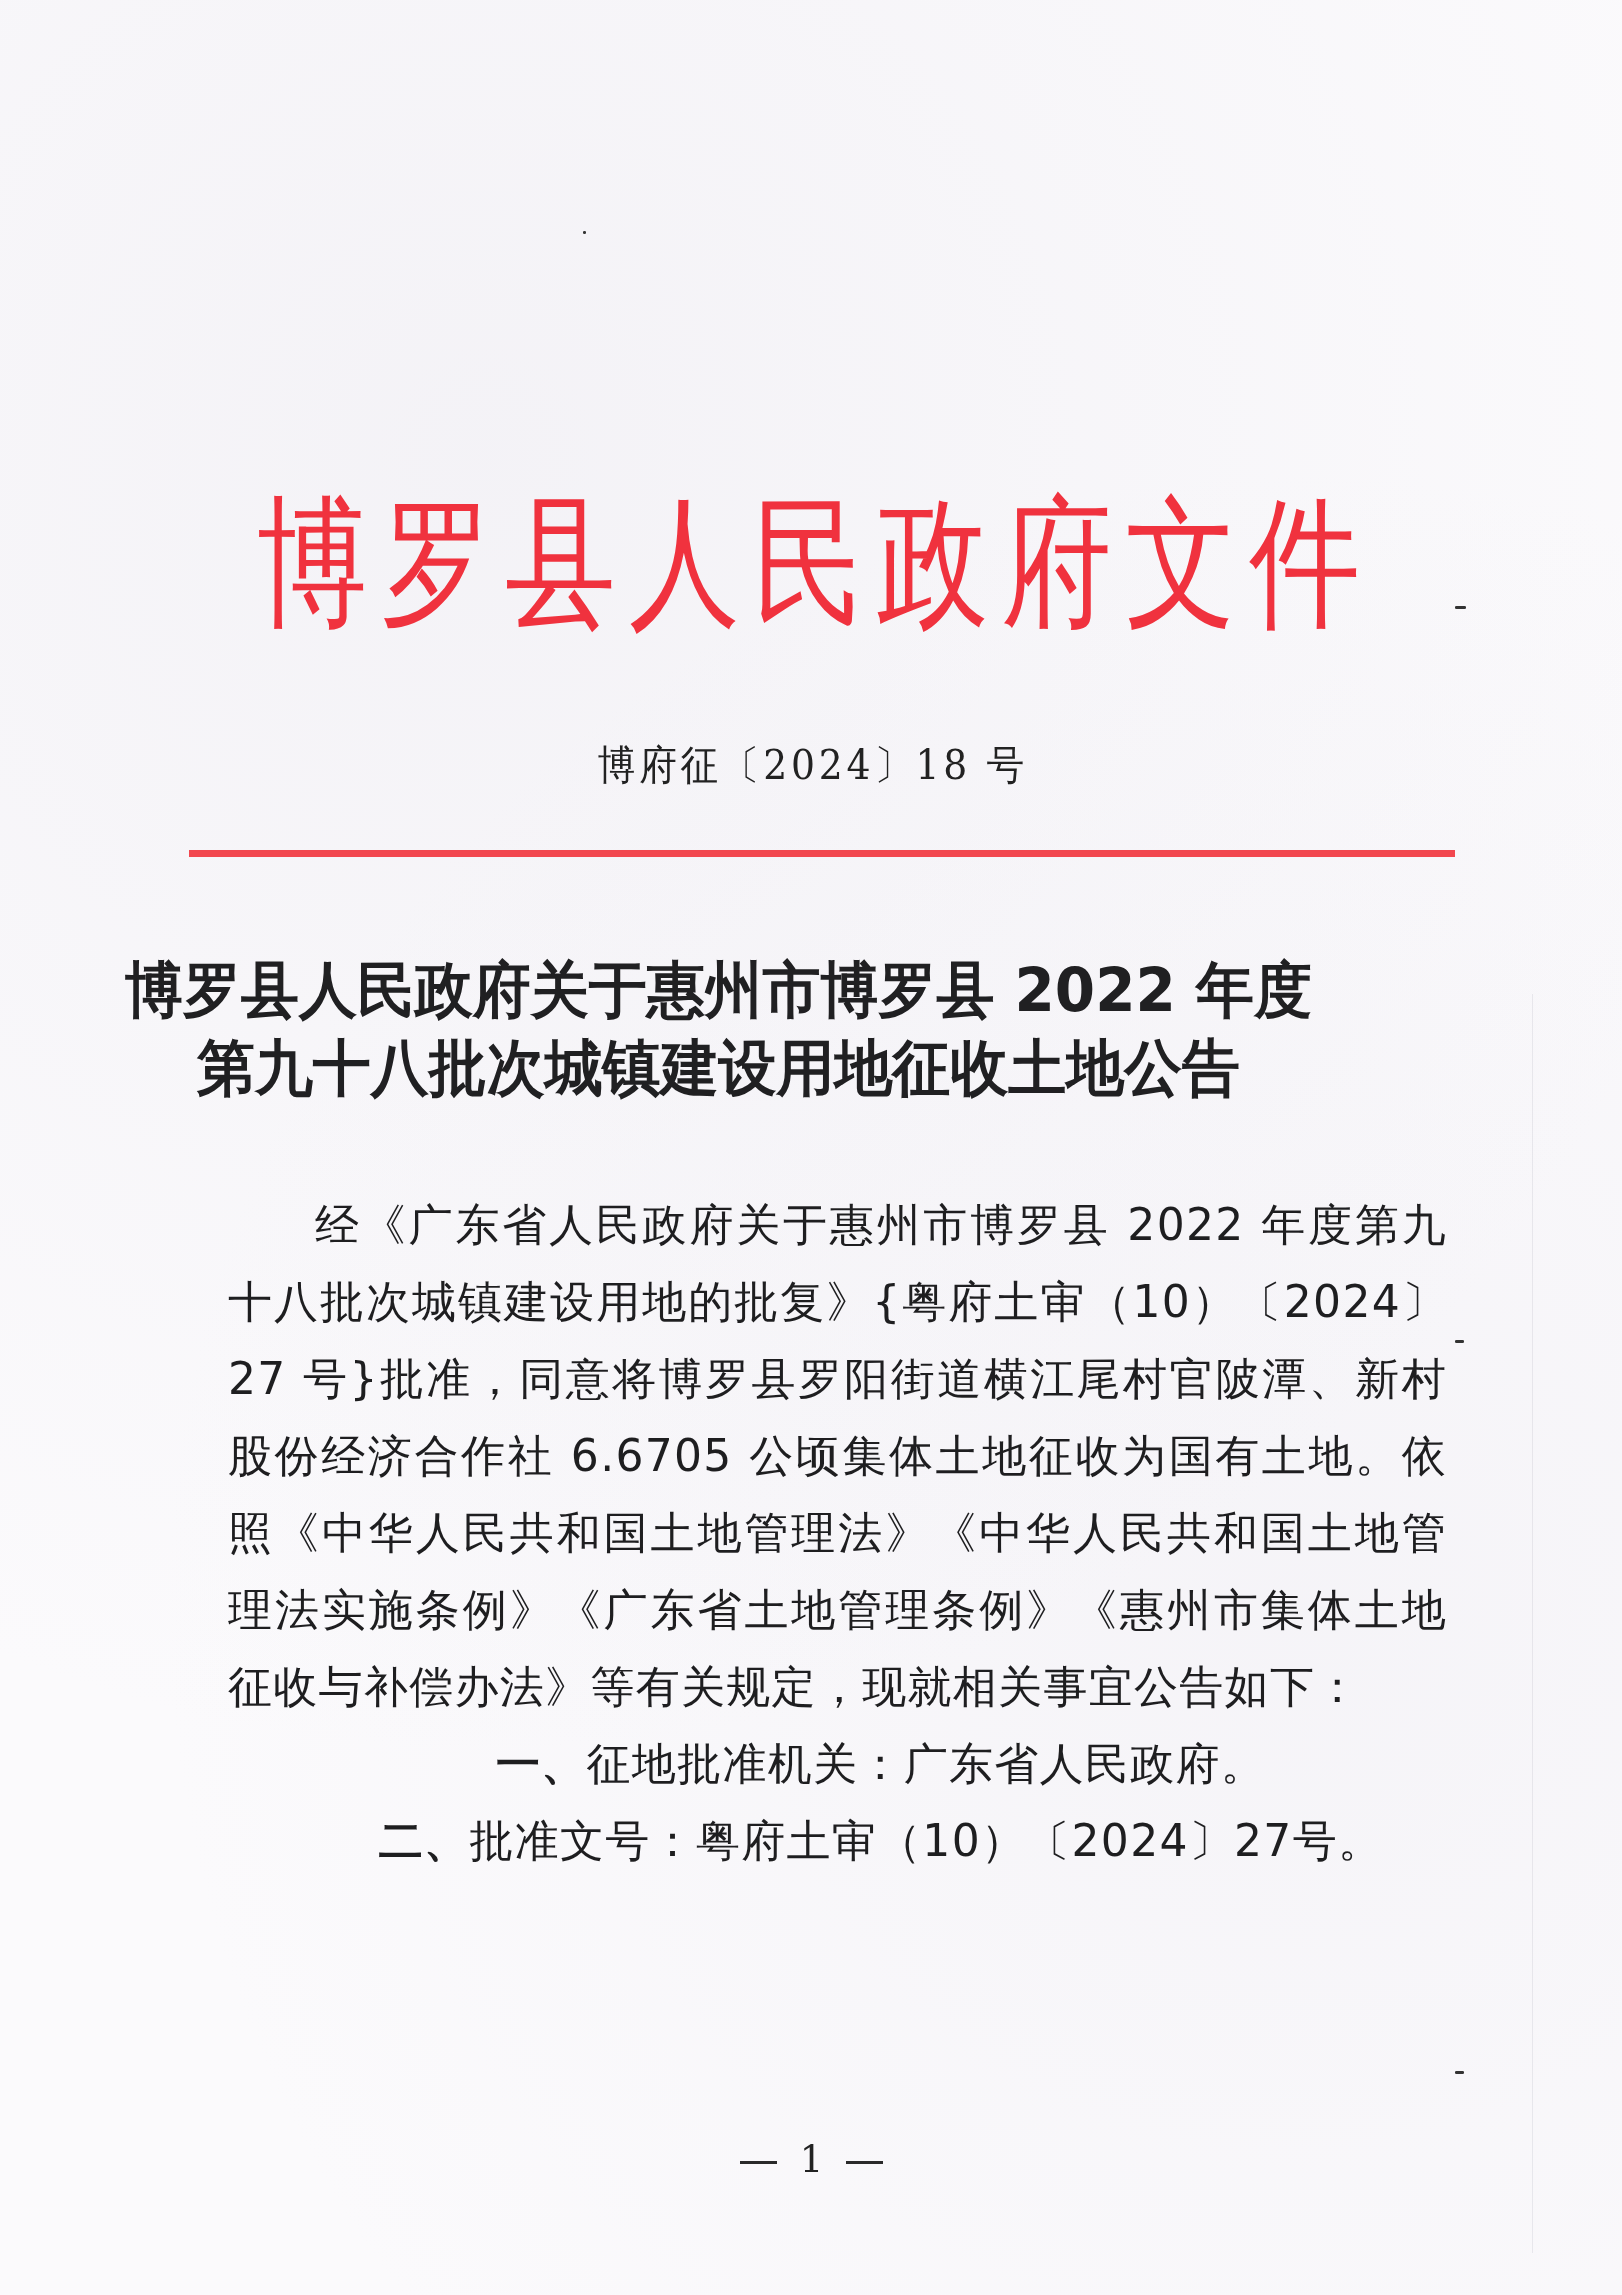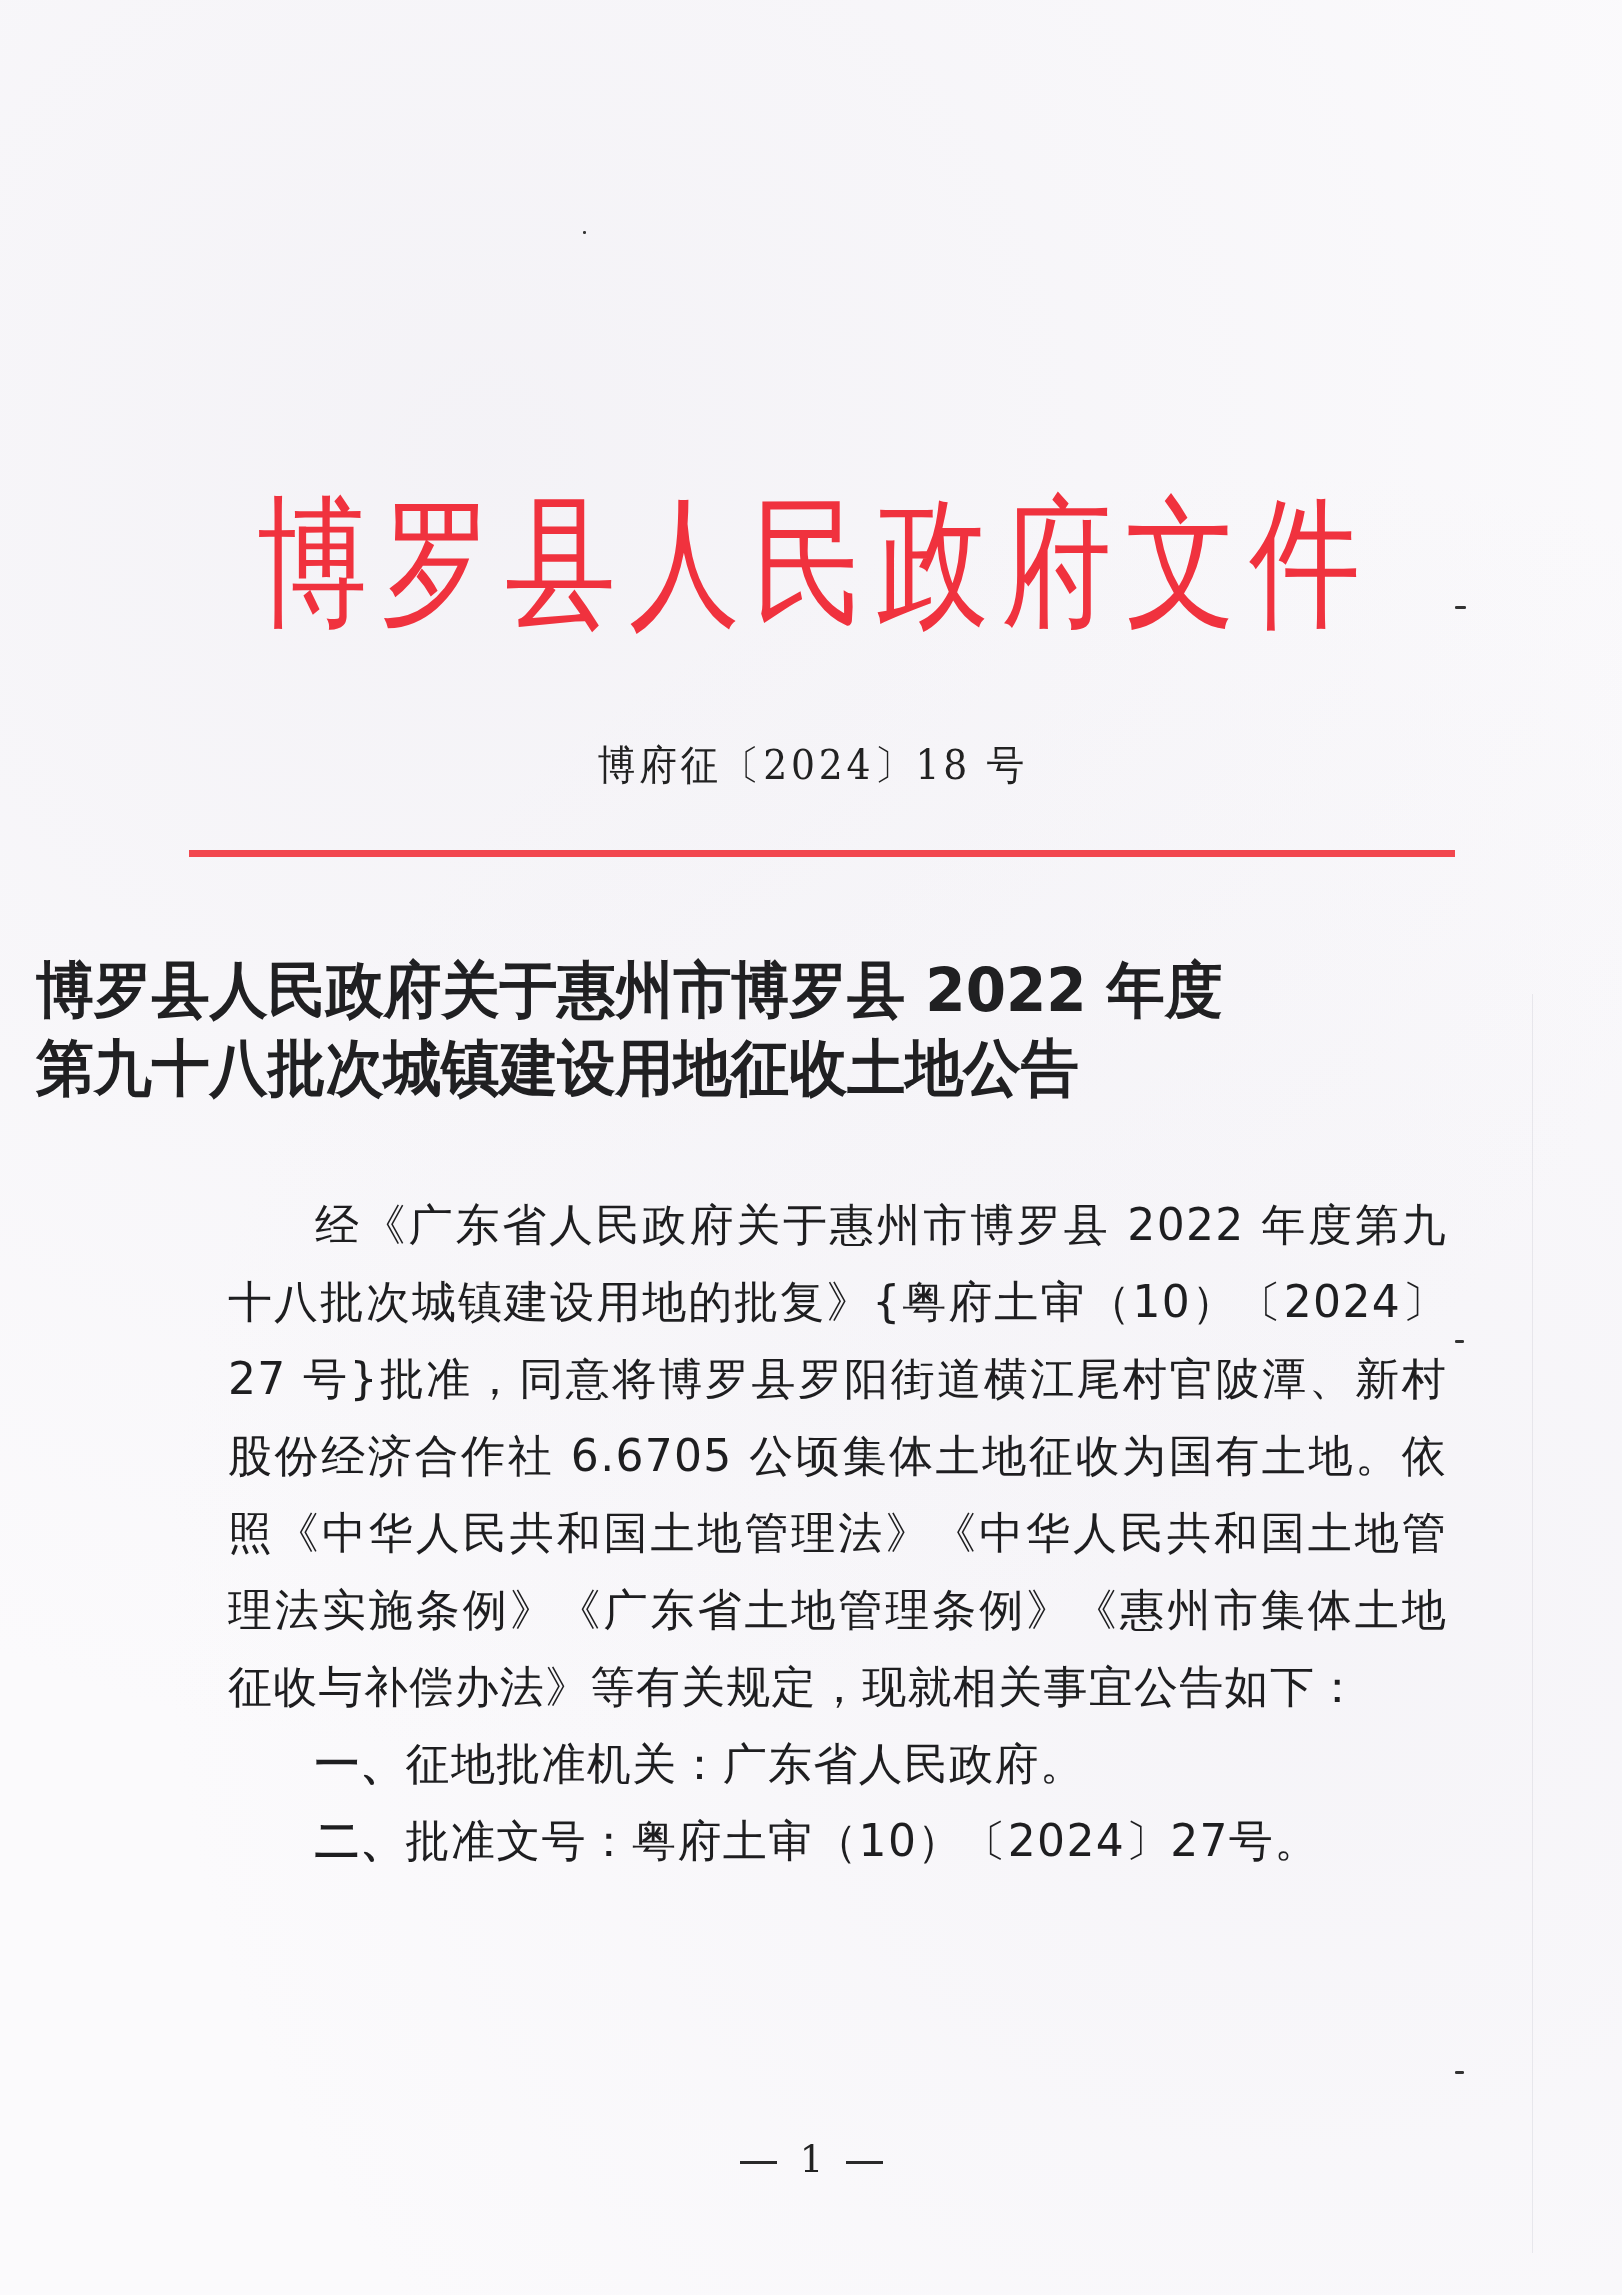--- a/index.html
+++ b/index.html
@@ -68,20 +68,21 @@
       top: 850px;
       width: 1266px;
       height: 6.6px;
       background: #f2474f;
     }
     .title {
       position: absolute;
       left: 0;
       width: 1437px;
       top: 951px;
+      text-align: center;
       font-family: "DejaVu Sans", "Liberation Sans", sans-serif;
       font-weight: bold;
       font-size: 61px;
       line-height: 78px;
       color: #202022;
     }
     .title .line {
       display: block;
       transform: scaleX(0.95);
     }
@@ -99,20 +100,21 @@
     }
     .para {
       text-indent: 87px;
       text-align: justify;
       margin: 0;
     }
     .item {
       margin: 0;
       padding-left: 87px;
       white-space: nowrap;
+      text-align: center;
     }
     .item .num {
       font-weight: bold;
     }
     .page-number {
       position: absolute;
       left: 0;
       width: 1623px;
       top: 2137px;
       text-align: center;

